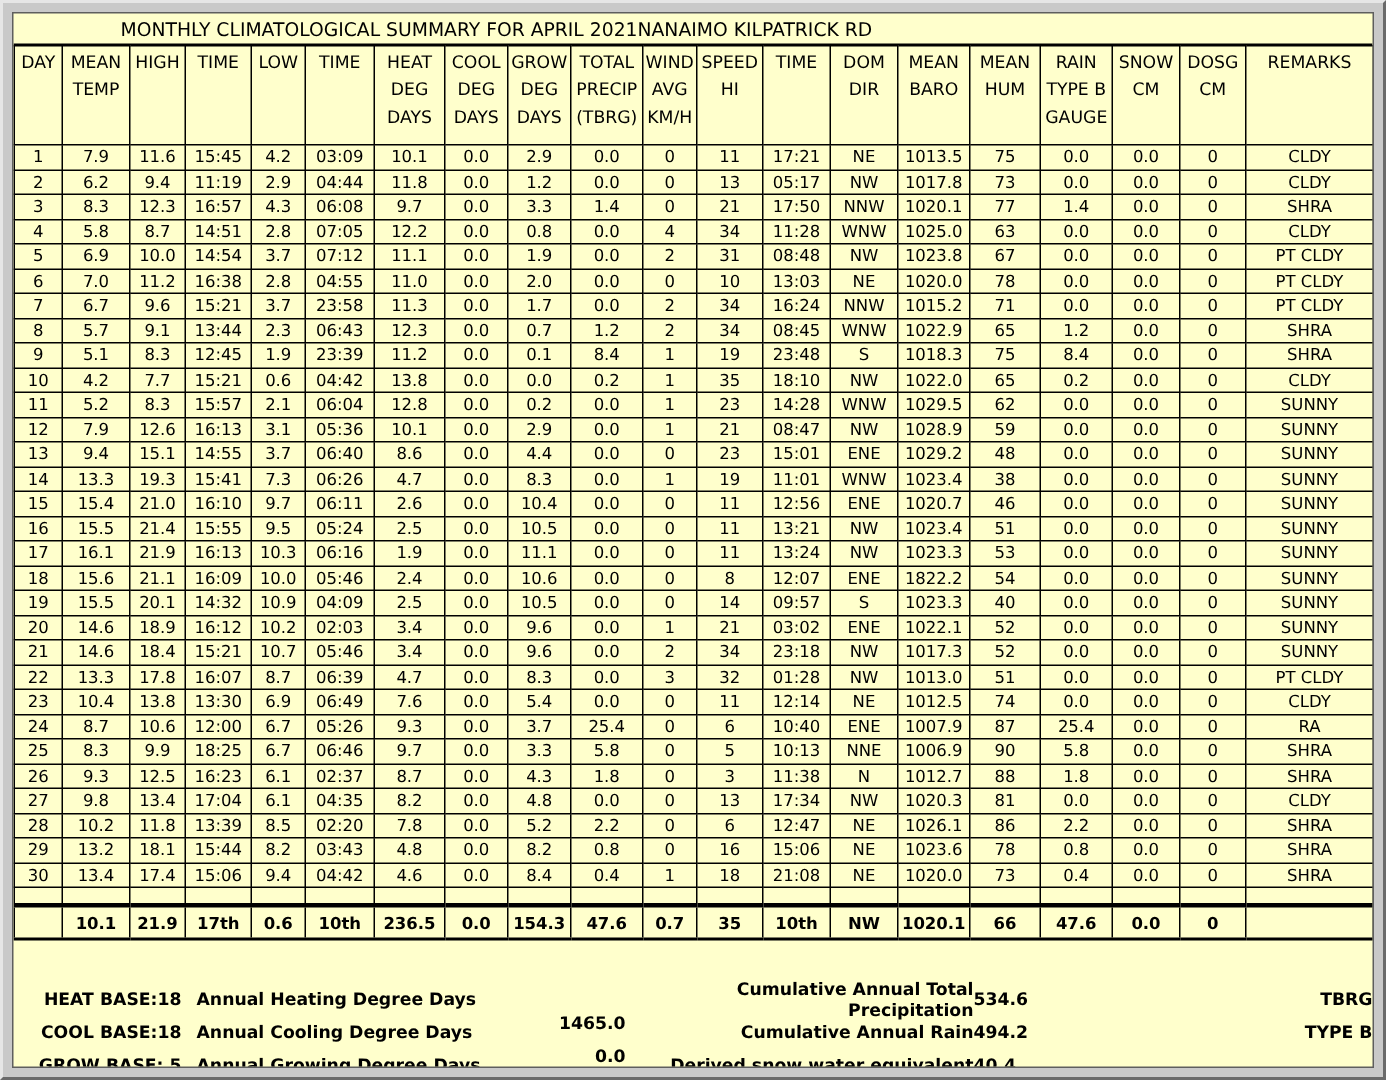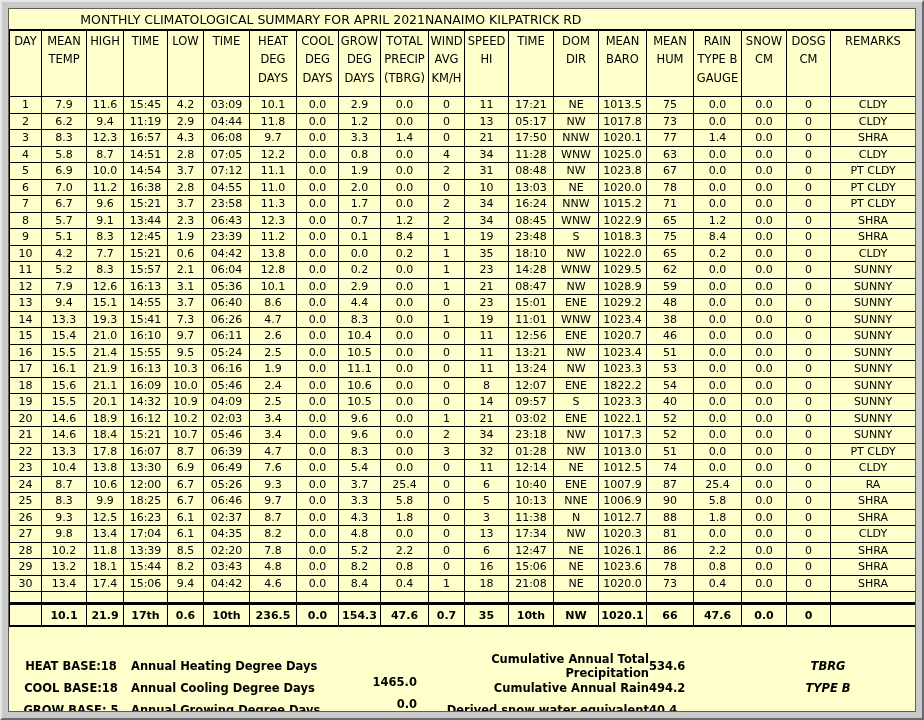--- a/index.html
+++ b/index.html
@@ -34,26 +34,26 @@
   tr.blank td{height:10px;}
   tr.summary td{
     font-weight:bold;height:20px;
     border-top:3px solid #000;border-bottom:2px solid #000;
   }
   .footer{margin-top:16px;font-size:11.5px;font-weight:bold;}
   .frow{
     display:grid;height:22px;align-items:center;
     grid-template-columns:112px 232px 64px 232px 72px auto;
   }
-  .f1{padding-left:12px;text-align:center;}
+  .f1{padding-left:12px;text-align:right;}
   .f2{text-align:left;padding-left:10px;}
   .f3{text-align:right;margin-top:32px;}
   .f4{text-align:right;}
   .f5{}
-  .f6{text-align:center;padding-left:20px;font-style:italic;}
+  .f6{text-align:right;padding-left:20px;}
 </style>
 </head>
 <body>
 
 <div class="window">
   <div class="content">
 
     <div class="title-row">
       <span class="title">MONTHLY CLIMATOLOGICAL SUMMARY FOR APRIL 2021</span>
       <span class="station">NANAIMO KILPATRICK RD</span>

